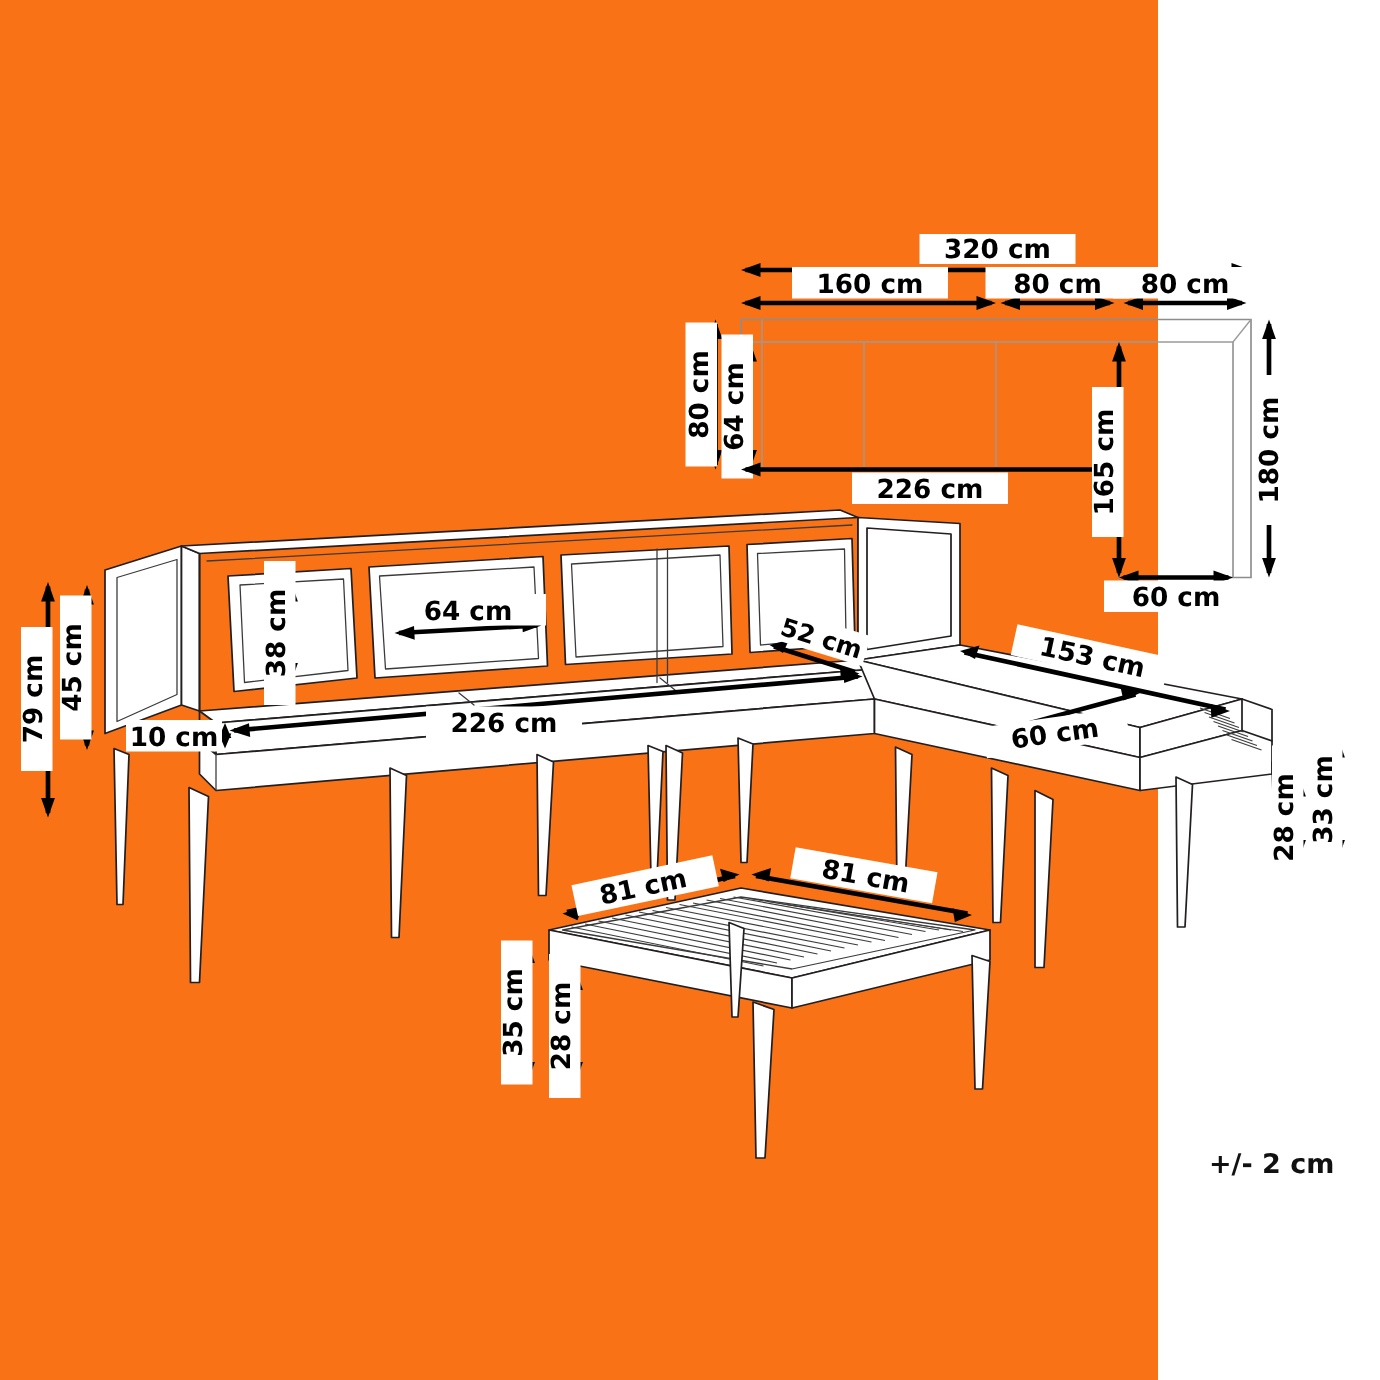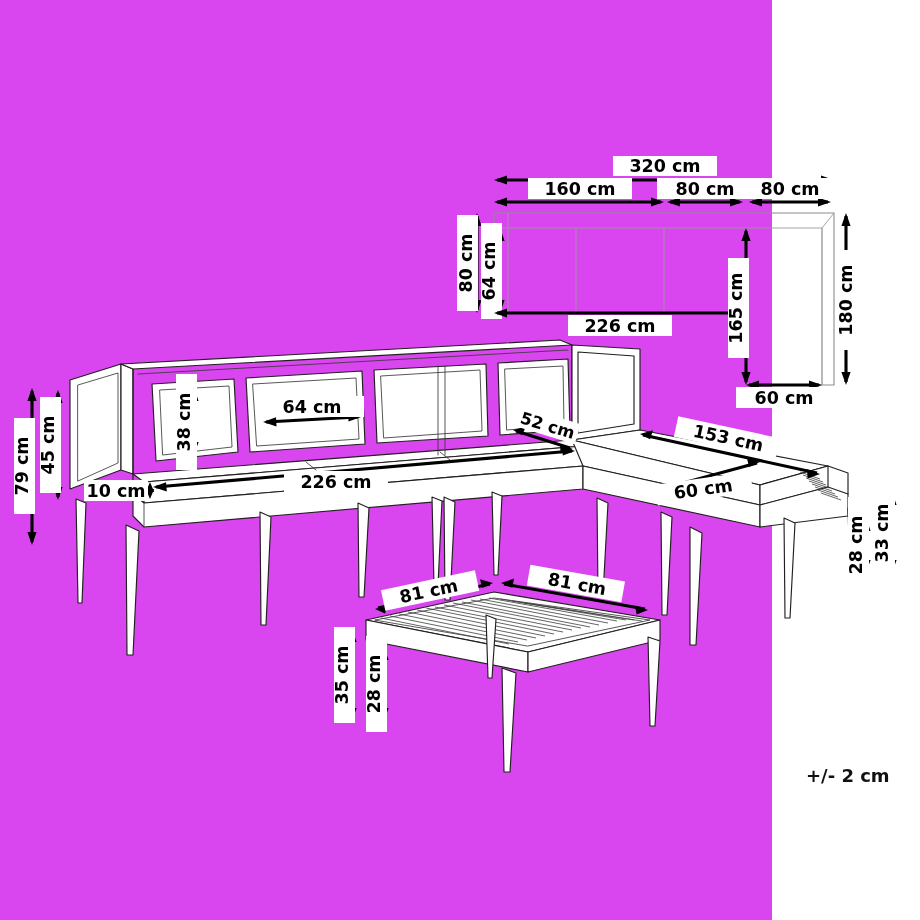--- a/index.html
+++ b/index.html
@@ -1,18 +1,18 @@
 <!DOCTYPE html>
 <html><head>
 <meta charset="utf-8">
 <style>
   html,body{margin:0;padding:0;background:#ffffff;}
   body{width:920px;height:920px;overflow:hidden;
        font-family:"DejaVu Sans","Liberation Sans",sans-serif;}
-  #sheet{position:relative;width:772px;height:920px;background:#d946ef;}
+  #sheet{position:relative;width:772px;height:920px;background:#f97316;}
   svg{display:block;}
   .ln{fill:none;stroke:#231f20;stroke-width:1.15;stroke-linejoin:round;stroke-linecap:round;}
   .ln-thin{fill:none;stroke:#3a3a3a;stroke-width:0.85;stroke-linejoin:round;stroke-linecap:round;}
   .ln-plan{fill:none;stroke:#8d8d8d;stroke-width:1.1;}
   .ln-plan2{fill:none;stroke:#9a9a9a;stroke-width:0.9;}
   .slat{fill:none;stroke:#3d3d3d;stroke-width:0.8;}
   .fillw{fill:#ffffff;}
   .dim{fill:none;stroke:#000000;stroke-width:3.1;}
   .dtxt{font-family:"DejaVu Sans","Liberation Sans",sans-serif;
         font-weight:700;fill:#000000;font-size:17.5px;letter-spacing:0px;}

